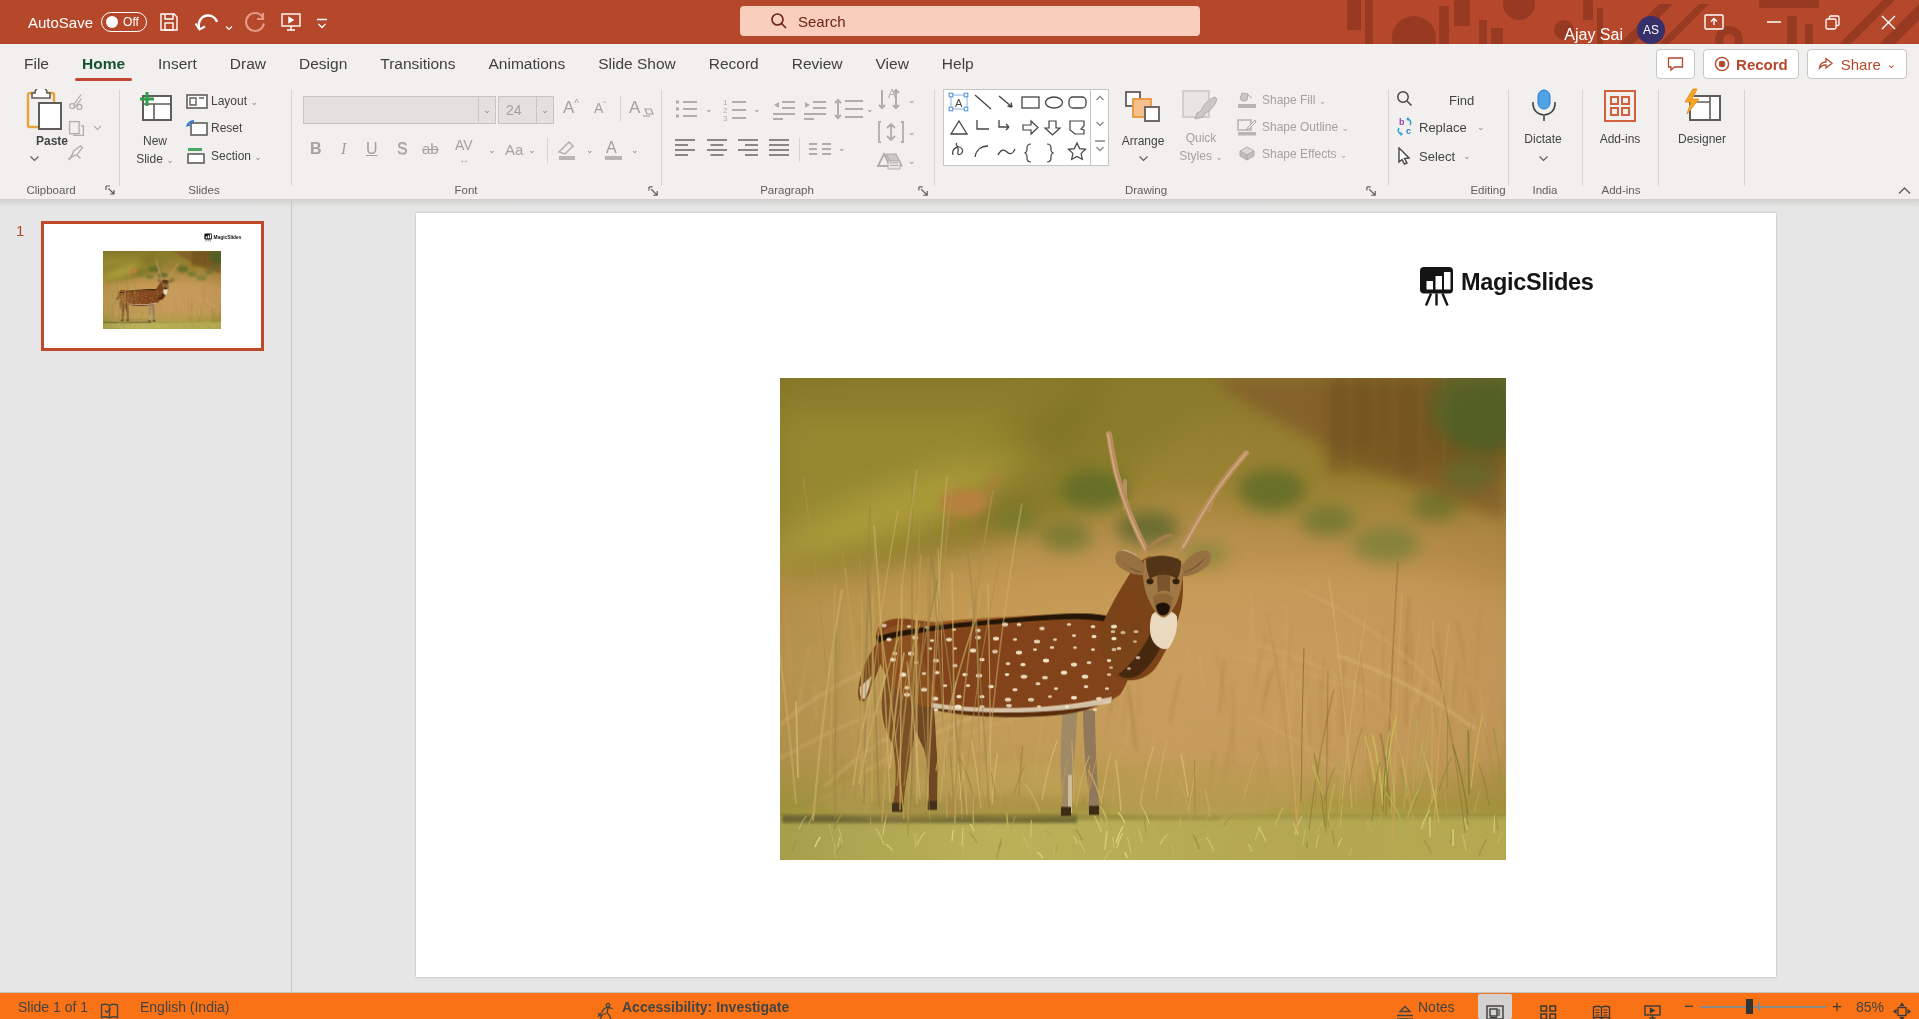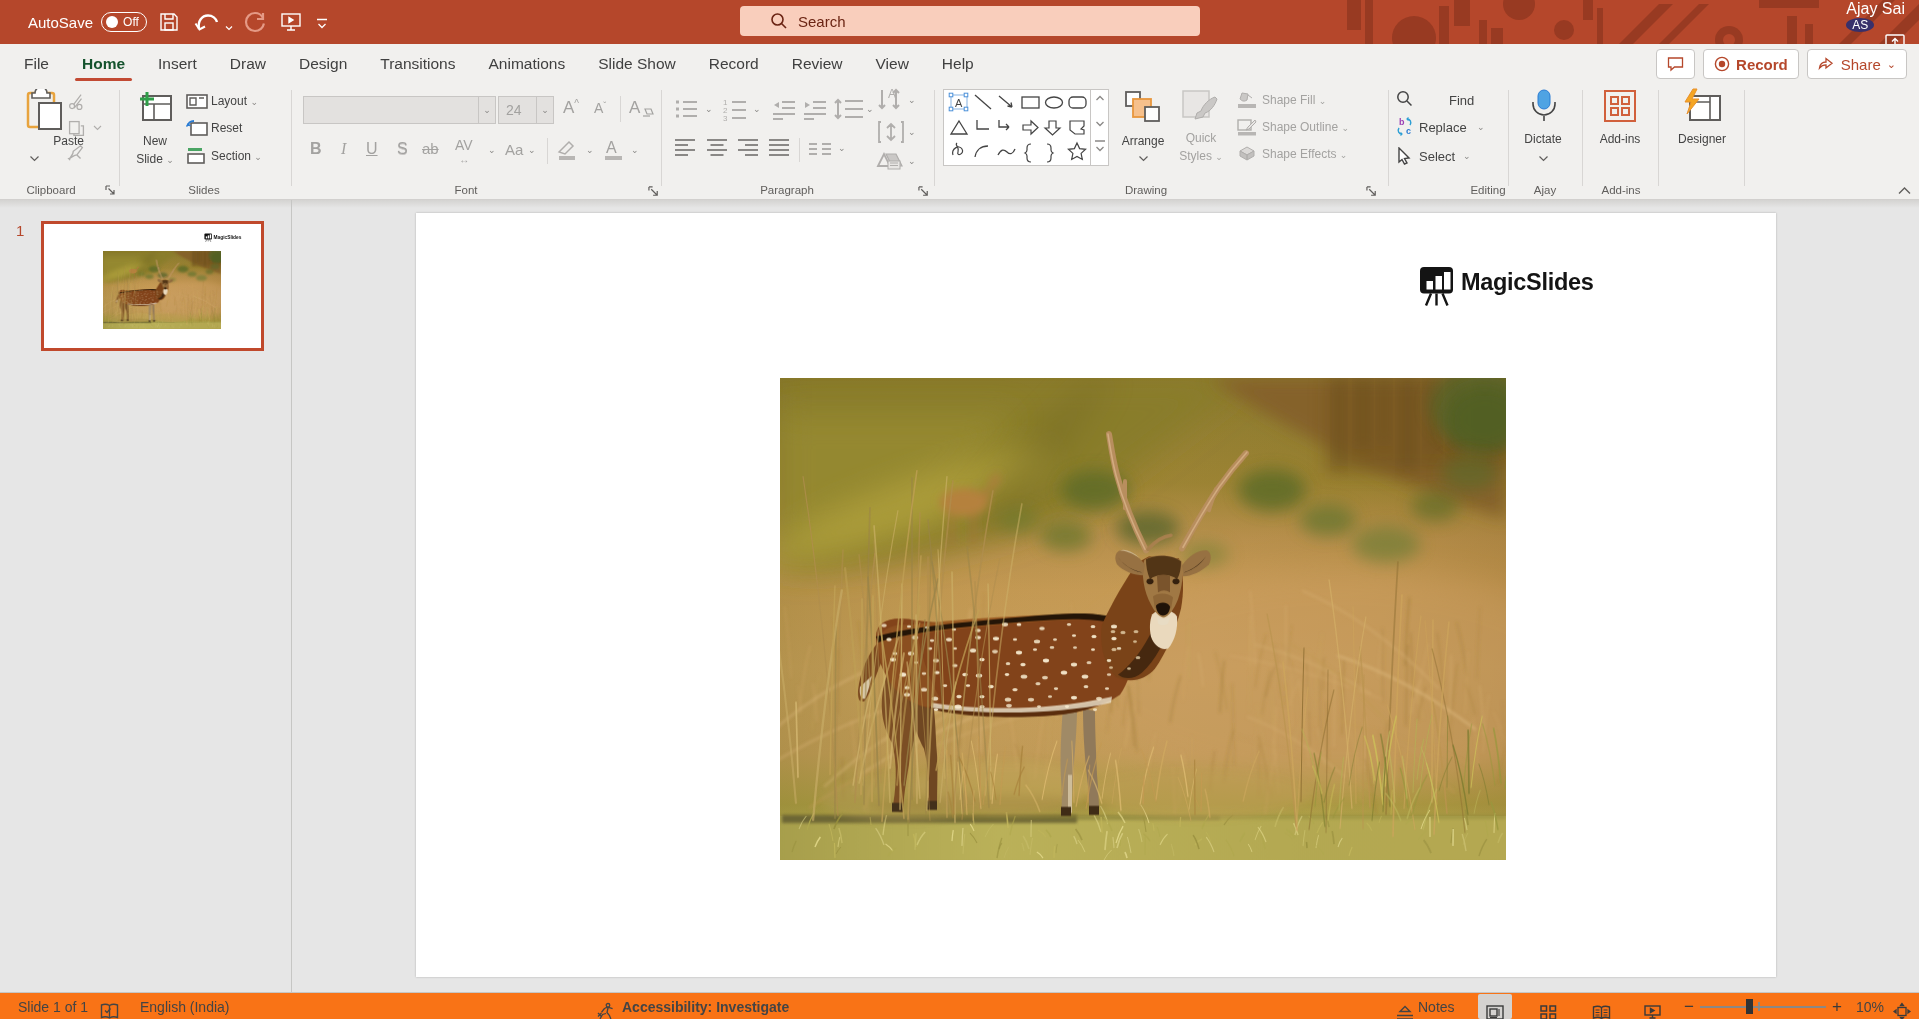--- a/index.html
+++ b/index.html
@@ -8,21 +8,21 @@
 
 #titlebar { position:absolute; left:0; top:0; width:1919px; height:44px; background:#b5472b; color:#fff; overflow:hidden; }
 .tb-item { position:absolute; top:0; height:44px; display:flex; align-items:center; color:#fff; font-size:15px; }
 #autosave { left:28px; gap:8px; }
 .toggle { width:46px; height:20px; border:1px solid #fff; border-radius:10px; display:flex; align-items:center; font-size:12px; padding:0 6px 0 4px; }
 .toggle .knob { width:12px; height:12px; background:#fff; border-radius:50%; margin-right:5px; }
 .qat-ico { position:absolute; top:11px; width:22px; height:22px; }
 #title-center { position:absolute; top:0; height:44px; left:0; width:1080px; display:flex; align-items:center; justify-content:center; font-size:16px; color:#fff; pointer-events:none; }
 #searchbox { position:absolute; left:740px; top:6px; width:460px; height:30px; background:#f9cebc; border-radius:4px; display:flex; align-items:center; color:#6b2413; font-size:15px; }
 #searchbox svg { margin:0 10px 0 30px; }
-#user { position:absolute; right:0; top:0; height:44px; display:flex; align-items:flex-start;flex-direction:column; }
+#user { position:absolute; right:0; top:0; height:44px; display:flex; align-items:flex-end; }
 .avatar { width:28px; height:28px; border-radius:50%; background:#38306b; color:#fff; font-size:12px; display:flex; align-items:center; justify-content:center; }
 .winbtn { width:46px; height:44px; display:flex; align-items:center; justify-content:center; }
 
 .deco { position:absolute; top:0; height:44px; opacity:1; }
 
 #tabs { position:absolute; left:0; top:44px; width:1919px; height:40px; background:#f1f0ee; display:flex; align-items:center; font-size:15.5px; color:#404040; }
 .tab { padding:0 16.5px; height:40px; display:flex; align-items:center; position:relative; }
 .tab.active { font-weight:bold; color:#14532d; }
 .tab.active::after { content:""; position:absolute; left:10px; right:10px; bottom:3px; height:3px; background:#c24a33; border-radius:2px; }
 #tabs-right { position:absolute; right:12px; top:49px; display:flex; gap:8px; }
@@ -174,35 +174,35 @@
   <div class="gsep" style="left:1508px;"></div>
   <div class="gsep" style="left:1582px;"></div>
   <div class="gsep" style="left:1658px;"></div>
   <div class="gsep" style="left:1744px;"></div>
   <div class="glabel" style="left:51px;">Clipboard</div>
   <div class="glabel" style="left:204px;">Slides</div>
   <div class="glabel" style="left:466px;">Font</div>
   <div class="glabel" style="left:787px;">Paragraph</div>
   <div class="glabel" style="left:1146px;">Drawing</div>
   <div class="glabel" style="left:1444px;margin-left:44px;">Editing</div>
-  <div class="glabel" style="left:1545px;">Ajay</div>
+  <div class="glabel" style="left:1545px;">India</div>
   <div class="glabel" style="left:1621px;">Add-ins</div>
   <svg class="abs" style="left:104px; top:100px;" width="13" height="13" viewBox="0 0 13 13" fill="none" stroke="#605e5c" stroke-width="1.2">
       <path d="M2 2h4M2 2v4M4.5 4.5 10 10M10 6v4h-4" transform="translate(0,0)"></path>
     </svg>
 </div>
 
 <div id="ribcontent">
 
 <svg class="abs" style="left:22px; top:89px;" width="44" height="42" viewBox="0 0 44 42">
   <rect x="6" y="4" width="26" height="34" rx="2" fill="none" stroke="#e8a33d" stroke-width="2.5"></rect>
   <path d="M13 4a6 6 0 0 1 12 0h3v5H10V4z" fill="#fff" stroke="#5f5d5b" stroke-width="1.6"></path>
   <rect x="17" y="14" width="22" height="26" fill="#fff" stroke="#5f5d5b" stroke-width="2"></rect>
 </svg>
-<div class="abs ribtext" style="left:20px; top:134px; width:64px; text-align:right;">Paste</div>
+<div class="abs ribtext" style="left:20px; top:134px; width:64px; text-align:center;font-weight:bold;">Paste</div>
 <svg class="abs" style="left:29px; top:155px;" width="11" height="7" viewBox="0 0 11 7" fill="none" stroke="#605e5c" stroke-width="1.2">
       <path d="M1.5 1.5 5.5 5.5 9.5 1.5"></path>
     </svg>
 <svg class="abs" style="left:68px; top:93px;" width="18" height="18" viewBox="0 0 22 22" fill="none" stroke="#b0aeac" stroke-width="1.5">
   <circle cx="5" cy="16" r="3"></circle>
       <circle cx="14" cy="17" r="3"></circle>
       <path d="M7 14 16 2M7.5 18.5 16.5 7"></path>
 </svg>
 <svg class="abs" style="left:67px; top:119px;" width="19" height="19" viewBox="0 0 22 22" fill="none" stroke="#b0aeac" stroke-width="1.5">
   <rect x="3" y="3" width="11" height="14"></rect>
@@ -529,21 +529,21 @@
   <svg class="sb" style="left:1644px; top:6px;" width="17" height="15" viewBox="0 0 17 15" fill="none" stroke="#3a3a3a" stroke-width="1.4">
       <rect x="1" y="1" width="15" height="9"></rect>
       <path d="M8.5 10v3M5.5 13h6"></path>
       <path d="M6.5 3.5v4l3.5-2z" fill="#3a3a3a"></path>
     </svg>
   <span class="sb" style="left:1684px; font-size:17px; color:#3a3a3a;">−</span>
   <div class="sb" style="left:1700px; top:13px; width:126px; height:1.5px; background:#8a8886;"></div>
   <div class="sb" style="left:1746px; top:6px; width:7px; height:15px; background:#333;"></div>
   <div class="sb" style="left:1758px; top:9px; width:1.5px; height:9px; background:#8a8886;"></div>
   <span class="sb" style="left:1832px; font-size:17px; color:#3a3a3a;">+</span>
-  <span class="sb" style="left:1856px;">10%</span>
+  <span class="sb" style="left:1856px;">85%</span>
   <svg class="sb" style="left:1893px; top:5px;" width="18" height="18" viewBox="0 0 18 18" fill="none" stroke="#3a3a3a" stroke-width="1.3">
       <rect x="5" y="5" width="8" height="8"></rect>
       <path d="M9 1v2M9 15v2M1 9h2M15 9h2M9 1l-1.5 2h3zM9 17l-1.5-2h3zM1 9l2-1.5v3zM17 9l-2-1.5v3z"></path>
     </svg>
 </div>
 <svg width="0" height="0" style="position:absolute">
 <defs>
 <linearGradient id="bgv" x1="0" y1="0" x2="0" y2="1">
 <stop offset="0" stop-color="#867427"></stop>
 <stop offset="0.10" stop-color="#8e7c2e"></stop>

